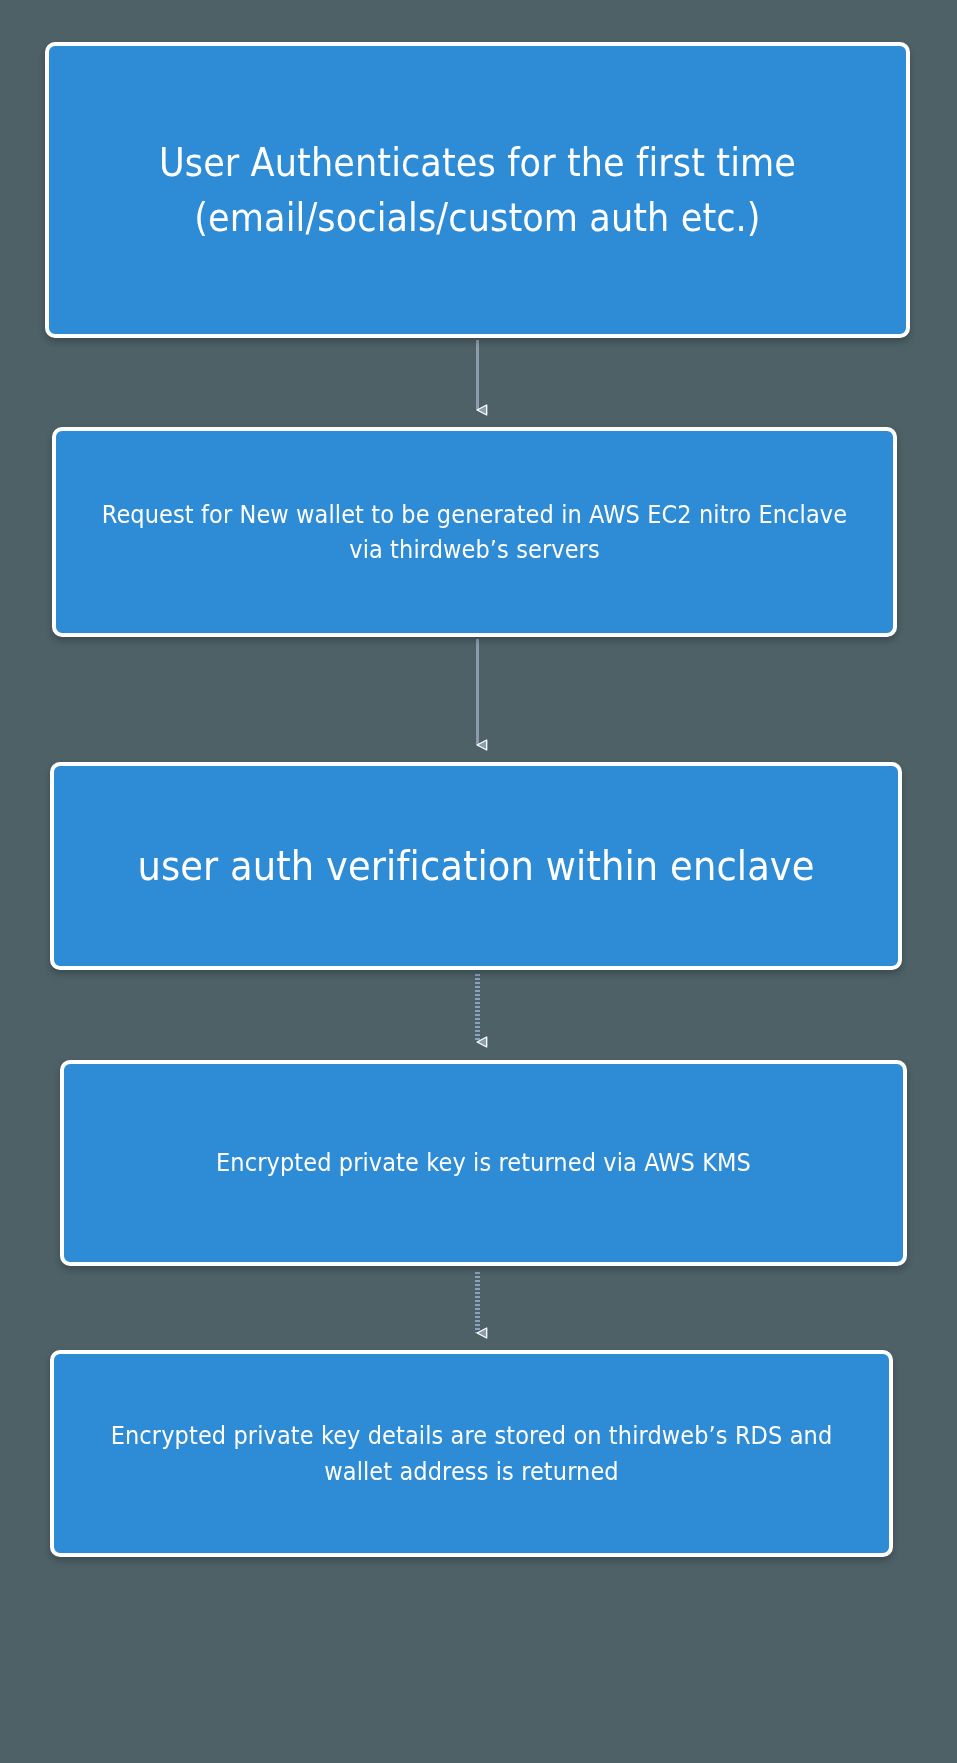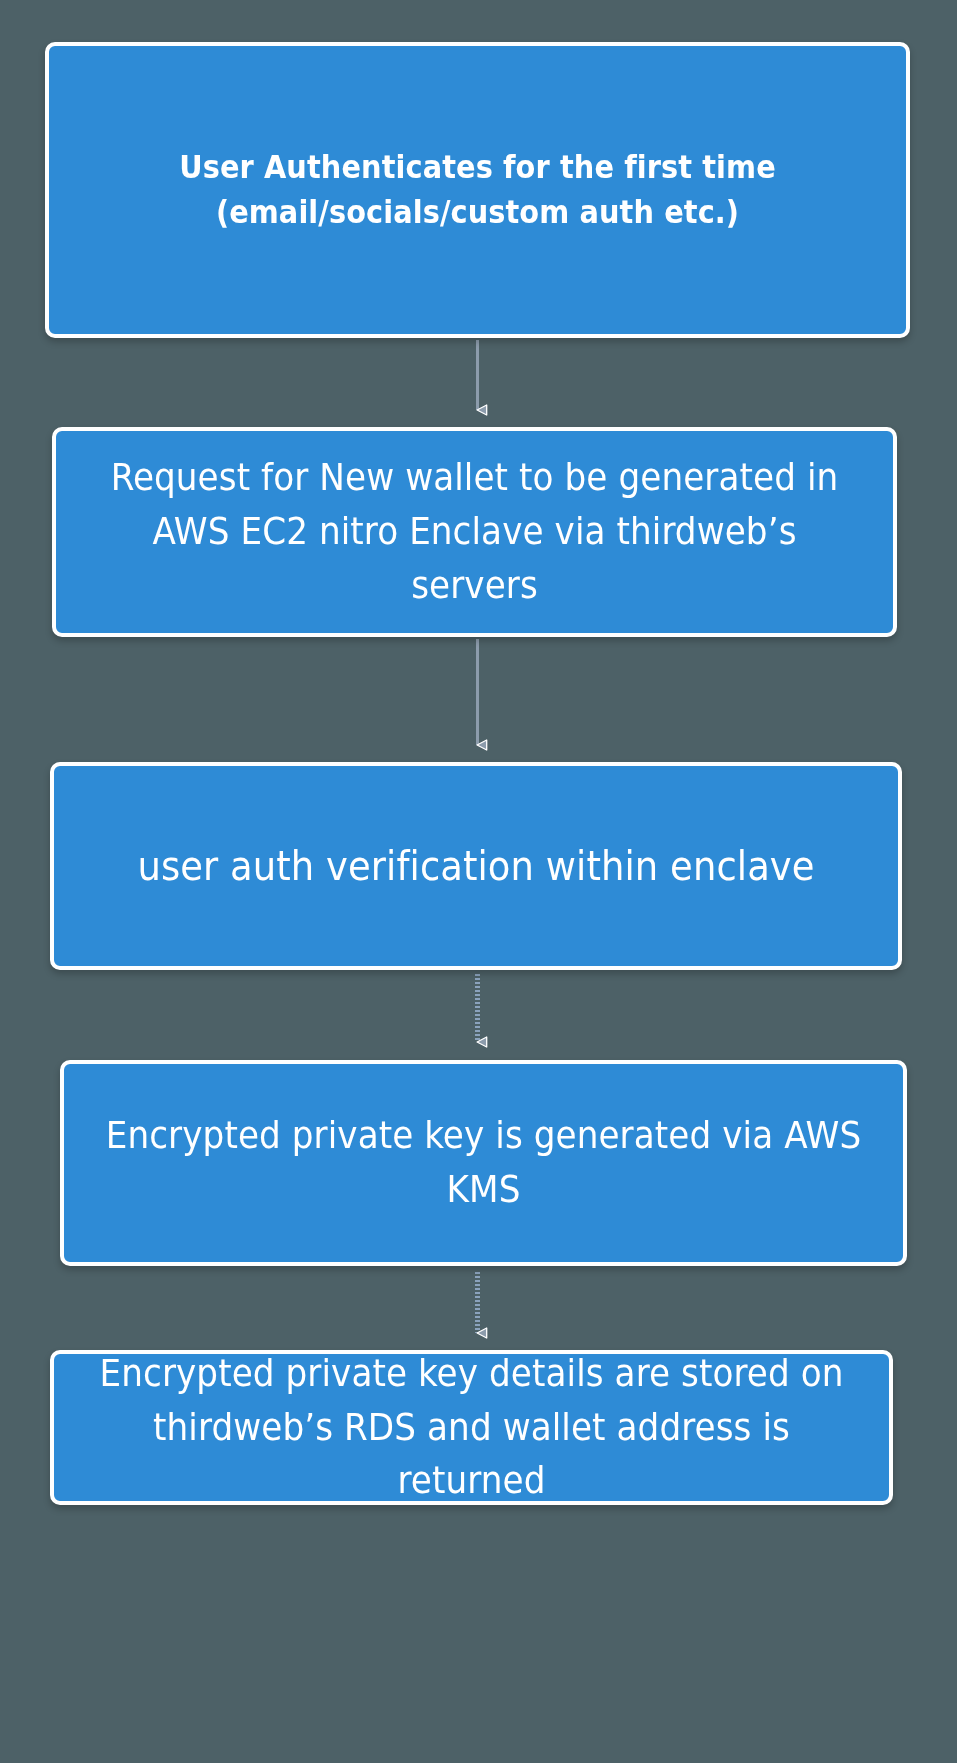--- a/index.html
+++ b/index.html
@@ -33,37 +33,37 @@
     display: flex;
     align-items: center;
     justify-content: center;
     text-align: center;
     color: #ffffff;
   }
 
   .node-label {
     display: block;
     width: 92%;
-    font-size: 38px;
+    font-size: 25px;
     line-height: 1.42;
     letter-spacing: 0.1px;
     font-weight: 400;
     color: #ffffff;
     white-space: pre-line;
     text-align: center;
   }
 
   
   #node-1 { left: 45px;  top: 42px;   width: 865px; height: 296px; }
   #node-2 { left: 52px;  top: 427px;  width: 845px; height: 210px; }
   #node-3 { left: 50px;  top: 762px;  width: 852px; height: 208px; }
   #node-4 { left: 60px;  top: 1060px; width: 847px; height: 206px; }
-  #node-5 { left: 50px;  top: 1350px; width: 843px; height: 155px; }
+  #node-5 { left: 50px;  top: 1350px; width: 843px; height: 207px; }
 
-  #node-1 .node-label { font-size: 32px; font-weight: bold; }
+  #node-1 .node-label { font-size: 39px; }
   #node-3 .node-label { font-size: 41px; }
 
   
   .connector {
     position: absolute;
     left: 0;
     top: 0;
     width: 957px;
     height: 1763px;
     pointer-events: none;
@@ -106,20 +106,20 @@
 
   <div class="node" id="node-2">
     <span class="node-label">Request for New wallet to be generated in AWS EC2 nitro Enclave via thirdweb’s servers</span>
   </div>
 
   <div class="node" id="node-3">
     <span class="node-label">user auth verification within enclave</span>
   </div>
 
   <div class="node" id="node-4">
-    <span class="node-label">Encrypted private key is generated via AWS KMS</span>
+    <span class="node-label">Encrypted private key is returned via AWS KMS</span>
   </div>
 
   <div class="node" id="node-5">
     <span class="node-label">Encrypted private key details are stored on thirdweb’s RDS and wallet address is returned</span>
   </div>
 
 </div>
 
 </body></html>

